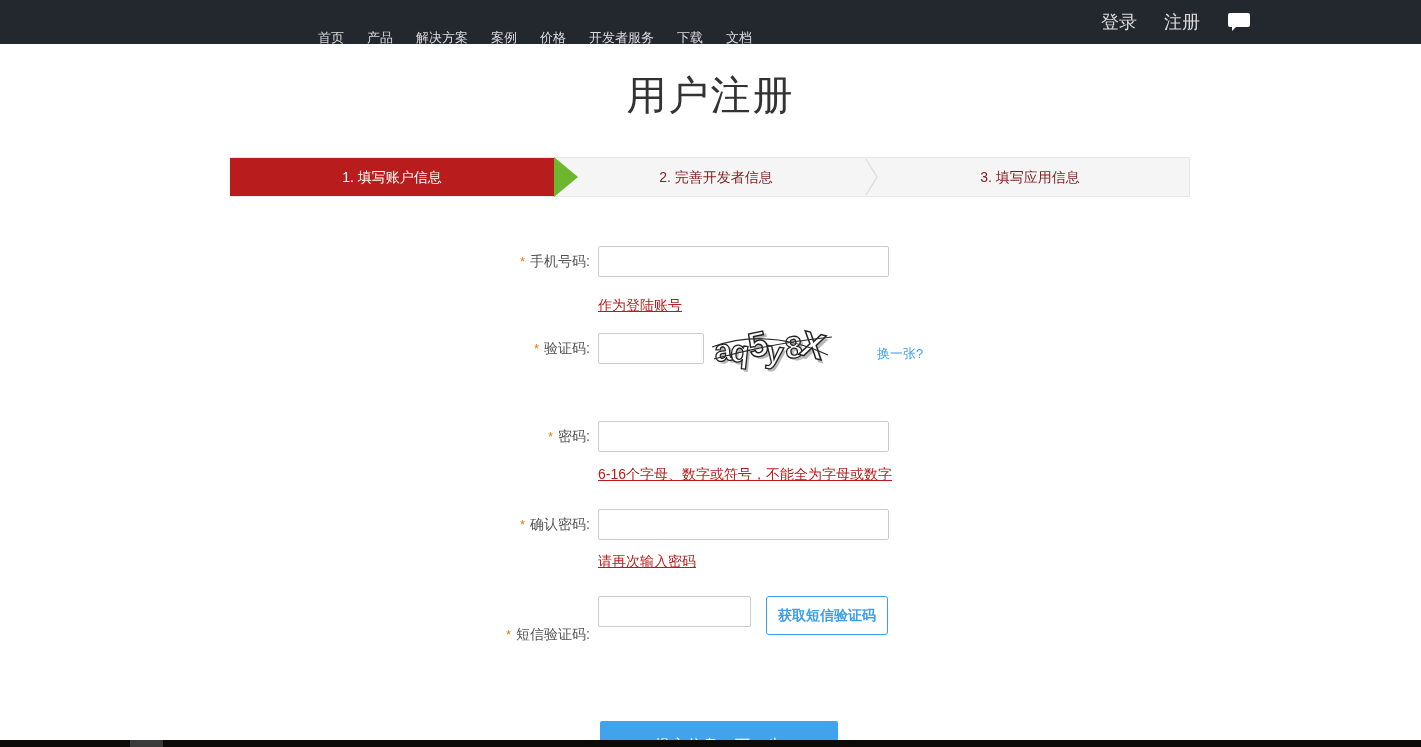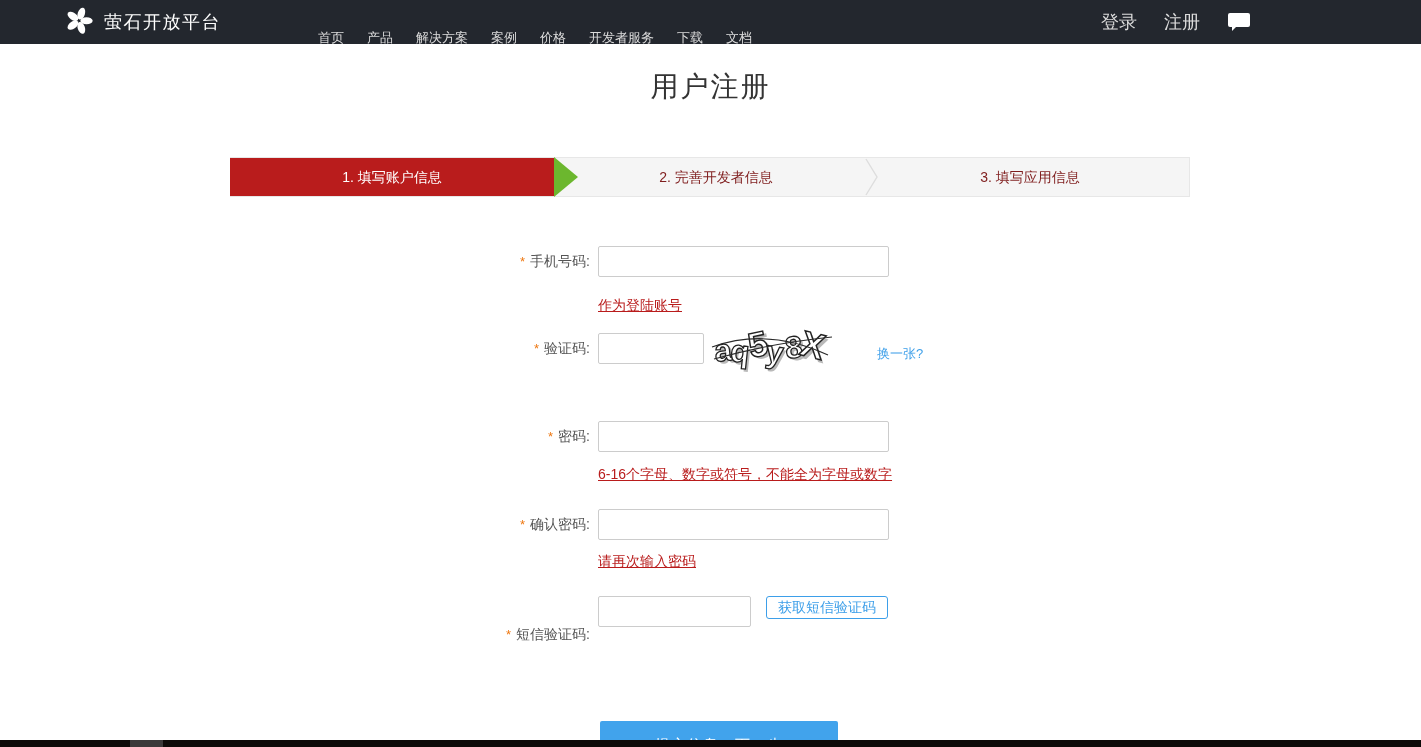--- a/index.html
+++ b/index.html
@@ -11,21 +11,21 @@
   .brand{position:absolute;left:64px;top:0;height:44px;display:flex;align-items:center;gap:10px;cursor:pointer;}
   .brand-name{color:#fff;font-size:18px;letter-spacing:1.5px;}
   .nav{position:absolute;left:318px;top:0;height:44px;display:flex;align-items:center;gap:23px;margin-top:16px;}
   .nav-item{color:#dcdcdc;font-size:13px;cursor:pointer;white-space:nowrap;}
   .hdr-right{position:absolute;right:170px;top:0;height:44px;display:flex;align-items:center;gap:27px;}
   .hdr-link{color:#dcdcdc;font-size:18px;cursor:pointer;}
   .chat-icon{width:24px;height:20px;position:relative;cursor:pointer;}
 
   
   .page-title{position:absolute;left:0;top:68px;width:1421px;text-align:center;
-    font-size:28px;color:#333;font-weight:500;letter-spacing:2px;}
+    font-size:40px;color:#333;font-weight:500;letter-spacing:2px;}
 
   
   .steps{position:absolute;left:230px;top:157px;width:958px;height:38px;
     background:#f5f5f5;border:1px solid #e7e7e7;}
   .seg{position:absolute;top:0;height:38px;line-height:38px;text-align:center;font-size:14px;color:#7f1d1d;}
   .seg1{left:-1px;width:324px;background:#b91c1c;color:#fff;z-index:2;}
   .seg1-arrow{position:absolute;left:323px;top:-1px;width:0;height:0;z-index:2;
     border-left:24px solid #6cb72e;border-top:20px solid transparent;border-bottom:20px solid transparent;}
   .seg2{left:330px;width:310px;}
   .seg3{left:640px;width:318px;}
@@ -50,23 +50,23 @@
   .cl{display:inline-block;}
   .cl0{transform:rotate(-6deg) translateY(4px);}
   .cl1{transform:rotate(6deg) translateY(5px);}
   .cl2{transform:rotate(-12deg) translateY(-2px) scale(1.12);}
   .cl3{transform:rotate(8deg) translateY(6px);}
   .cl4{transform:rotate(-6deg) translateY(1px);}
   .cl5{transform:rotate(14deg) scale(1.15) translateY(-1px);}
   .captcha-lines{position:absolute;left:0;top:0;}
   .refresh-link{position:absolute;left:841px;top:345px;font-size:13px;color:#3d9fe9;cursor:pointer;margin-left:36px;}
 
-  .sms-btn{position:absolute;left:766px;top:596px;width:122px;height:23px;box-sizing:border-box;
+  .sms-btn{position:absolute;left:766px;top:596px;width:122px;height:39px;box-sizing:border-box;
     background:#fff;border:1px solid #3d9fe9;border-radius:3px;color:#3d9fe9;font-size:14px;
-    display:flex;align-items:center;justify-content:center;cursor:pointer;}
+    display:flex;align-items:center;justify-content:center;cursor:pointer;font-weight:bold;}
 
   .agree-row{position:absolute;left:600px;top:683px;display:flex;align-items:center;gap:10px;font-size:13px;color:#333;}
   .agree-box{position:relative;width:14px;height:14px;border:1.5px solid #2a2a2a;border-radius:1px;
     box-sizing:content-box;cursor:pointer;flex:0 0 auto;}
   .agree-check{position:absolute;left:3px;top:-2px;width:6px;height:11px;
     border-right:2px solid #111;border-bottom:2px solid #111;transform:rotate(40deg);}
   .agree-link{color:#3d9fe9;cursor:pointer;}
 
   .submit-btn{position:absolute;left:600px;top:721px;width:238px;height:40px;background:#41a3ec;
     border:none;border-radius:2px;color:#fff;font-size:15px;text-align:center;
@@ -75,34 +75,20 @@
   
   .bottom-bar{position:absolute;left:0;top:740px;width:1421px;height:7px;background:#0c0b09;}
   .bottom-bar-seg{position:absolute;left:130px;top:0;width:33px;height:7px;background:#3a3a3a;}
 </style>
 </head>
 <body>
 
 <div class="screen">
 
   <div class="header">
-    <div class="brand">
-      <span>
-        <svg width="30" height="30" viewBox="0 0 40 40">
-          <g fill="#ffffff" transform="translate(20,21)">
-            <ellipse cx="0" cy="-10" rx="4.8" ry="8.2" transform="rotate(18)"></ellipse>
-            <ellipse cx="0" cy="-10" rx="4.8" ry="8.2" transform="rotate(90)"></ellipse>
-            <ellipse cx="0" cy="-10" rx="4.8" ry="8.2" transform="rotate(162)"></ellipse>
-            <ellipse cx="0" cy="-10" rx="4.8" ry="8.2" transform="rotate(234)"></ellipse>
-            <ellipse cx="0" cy="-10" rx="4.8" ry="8.2" transform="rotate(306)"></ellipse>
-          </g>
-        </svg>
-      </span>
-      <span class="brand-name">萤石开放平台</span>
-    </div>
     <div class="nav">
       <span class="nav-item">首页</span>
       <span class="nav-item">产品</span>
       <span class="nav-item">解决方案</span>
       <span class="nav-item">案例</span>
       <span class="nav-item">价格</span>
       <span class="nav-item">开发者服务</span>
       <span class="nav-item">下载</span>
       <span class="nav-item">文档</span>
     </div>

